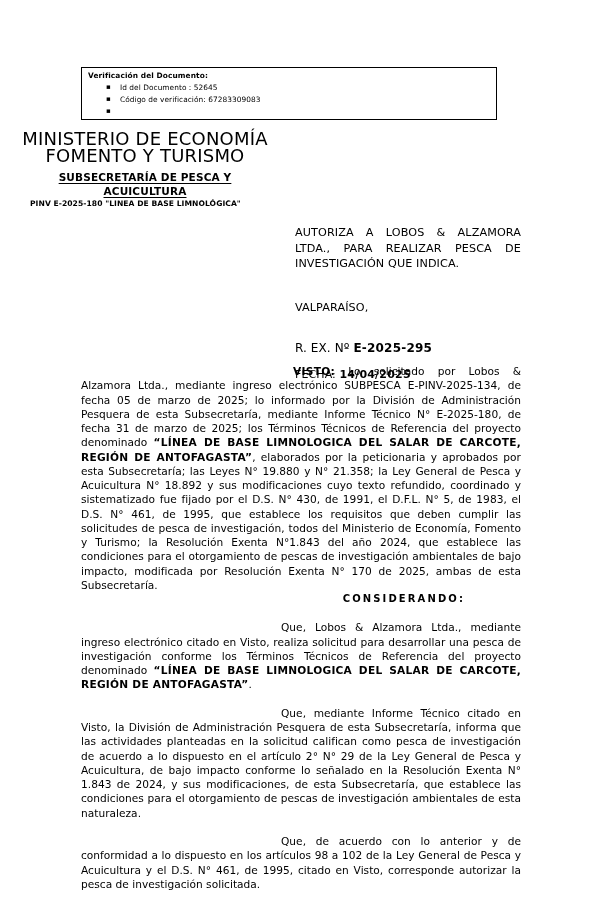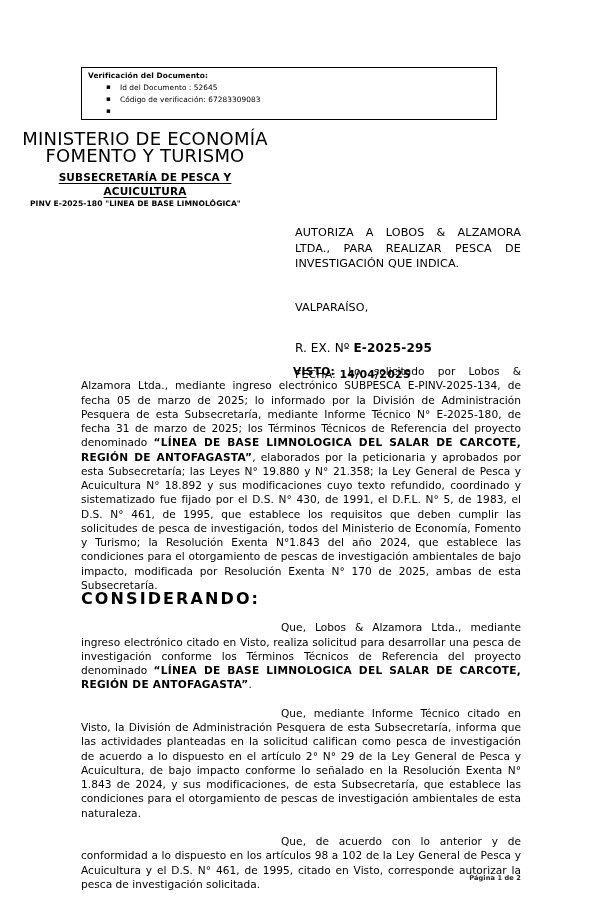--- a/index.html
+++ b/index.html
@@ -164,24 +164,24 @@
   }
   .para.indent-mid {
     text-indent: 200px;
   }
   .gap-sm { height: 14.2px; }
   .gap-md { height: 14.2px; }
   .b { font-weight: bold; letter-spacing: 0.25px; }
   .lbl { font-weight: bold; letter-spacing: 0.3px; }
 
   .considerando {
-    font-size: 16px;
+    font-size: 10px;
     font-weight: bold;
     letter-spacing: 2.1px;
-    text-align: left;
+    text-align: right;
     margin: 0;
     padding-right: 56px;
     line-height: 14.25px;
   }
 
   
   .footer {
     position: absolute;
     left: 0;
     top: 874px;
@@ -249,15 +249,14 @@
     <div class="gap-md"></div>
 
     <p class="para indent-mid">Que, mediante Informe Técnico citado en Visto, la División de Administración Pesquera de esta Subsecretaría, informa que las actividades planteadas en la solicitud califican como pesca de investigación de acuerdo a lo dispuesto en el artículo 2° N° 29 de la Ley General de Pesca y Acuicultura, de bajo impacto conforme lo señalado en la Resolución Exenta N° 1.843 de 2024, y sus modificaciones, de esta Subsecretaría, que establece las condiciones para el otorgamiento de pescas de investigación ambientales de esta naturaleza.</p>
 
     <div class="gap-md"></div>
 
     <p class="para indent-mid">Que, de acuerdo con lo anterior y de conformidad a lo dispuesto en los artículos 98 a 102 de la Ley General de Pesca y Acuicultura y el D.S. N° 461, de 1995, citado en Visto, corresponde autorizar la pesca de investigación solicitada.</p>
 
   </div>
 
-  <div class="footer">Página 1 de 2</div>
 
 </div>
 
 </body></html>

